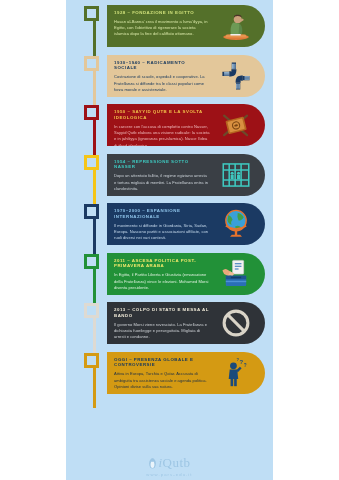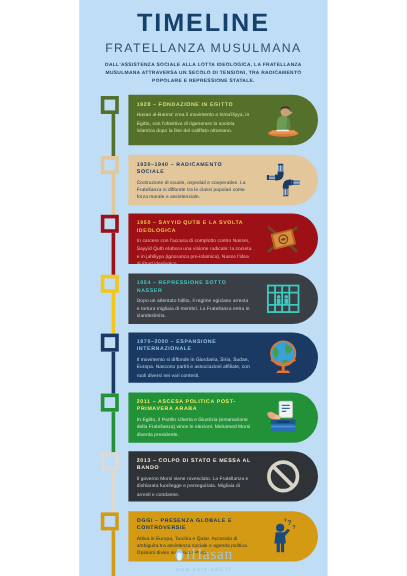--- a/index.html
+++ b/index.html
@@ -85,25 +85,20 @@
   }
   .peng{
     display:inline-block;vertical-align:-2px;margin-right:1px;
   }
 </style>
 </head>
 <body>
 
 <div class="poster">
 
-  <div class="header">
-    <div class="title">TIMELINE</div>
-    <div class="subtitle">FRATELLANZA MUSULMANA</div>
-    <div class="intro">DALL'ASSISTENZA SOCIALE ALLA LOTTA IDEOLOGICA, LA FRATELLANZA MUSULMANA ATTRAVERSA UN SECOLO DI TENSIONI, TRA RADICAMENTO POPOLARE E REPRESSIONE STATALE.</div>
-  </div>
 
   <div class="timeline" id="timeline">
       <div class="entry">
         <div class="rail">
           <div class="stem" style="background: rgb(84, 112, 42);"></div>
           <div class="marker" style="border-color: rgb(84, 112, 42);"></div>
         </div>
         <div class="card" style="background: rgb(84, 112, 42);">
           <h3 style="color: rgb(207, 224, 122);">1928 – FONDAZIONE IN EGITTO</h3>
           <p style="color: rgb(217, 232, 168);">Hasan al-Banna' crea il movimento a Isma'iliyya, in Egitto, con l'obiettivo di rigenerare la societa islamica dopo la fine del califfato ottomano.</p>
@@ -297,18 +292,18 @@
     </div>
 
   <div class="footer">
     <div class="logo">
       <span class="peng">
         <svg width="9" height="11" viewBox="0 0 9 11">
           <ellipse cx="4.5" cy="5.6" rx="3.4" ry="5" fill="#9ec6e4"></ellipse>
           <ellipse cx="4.5" cy="6.6" rx="1.9" ry="3.4" fill="#eaf4fb"></ellipse>
           <circle cx="4.5" cy="2" r="1.7" fill="#9ec6e4"></circle>
         </svg>
-      </span><span class="i">i</span><span>Hasan</span>
+      </span><span class="i">i</span><span>Qutb</span>
     </div>
     <div class="logo-url">www.pars-edu.it</div>
   </div>
 
 </div>
 
 </body></html>

